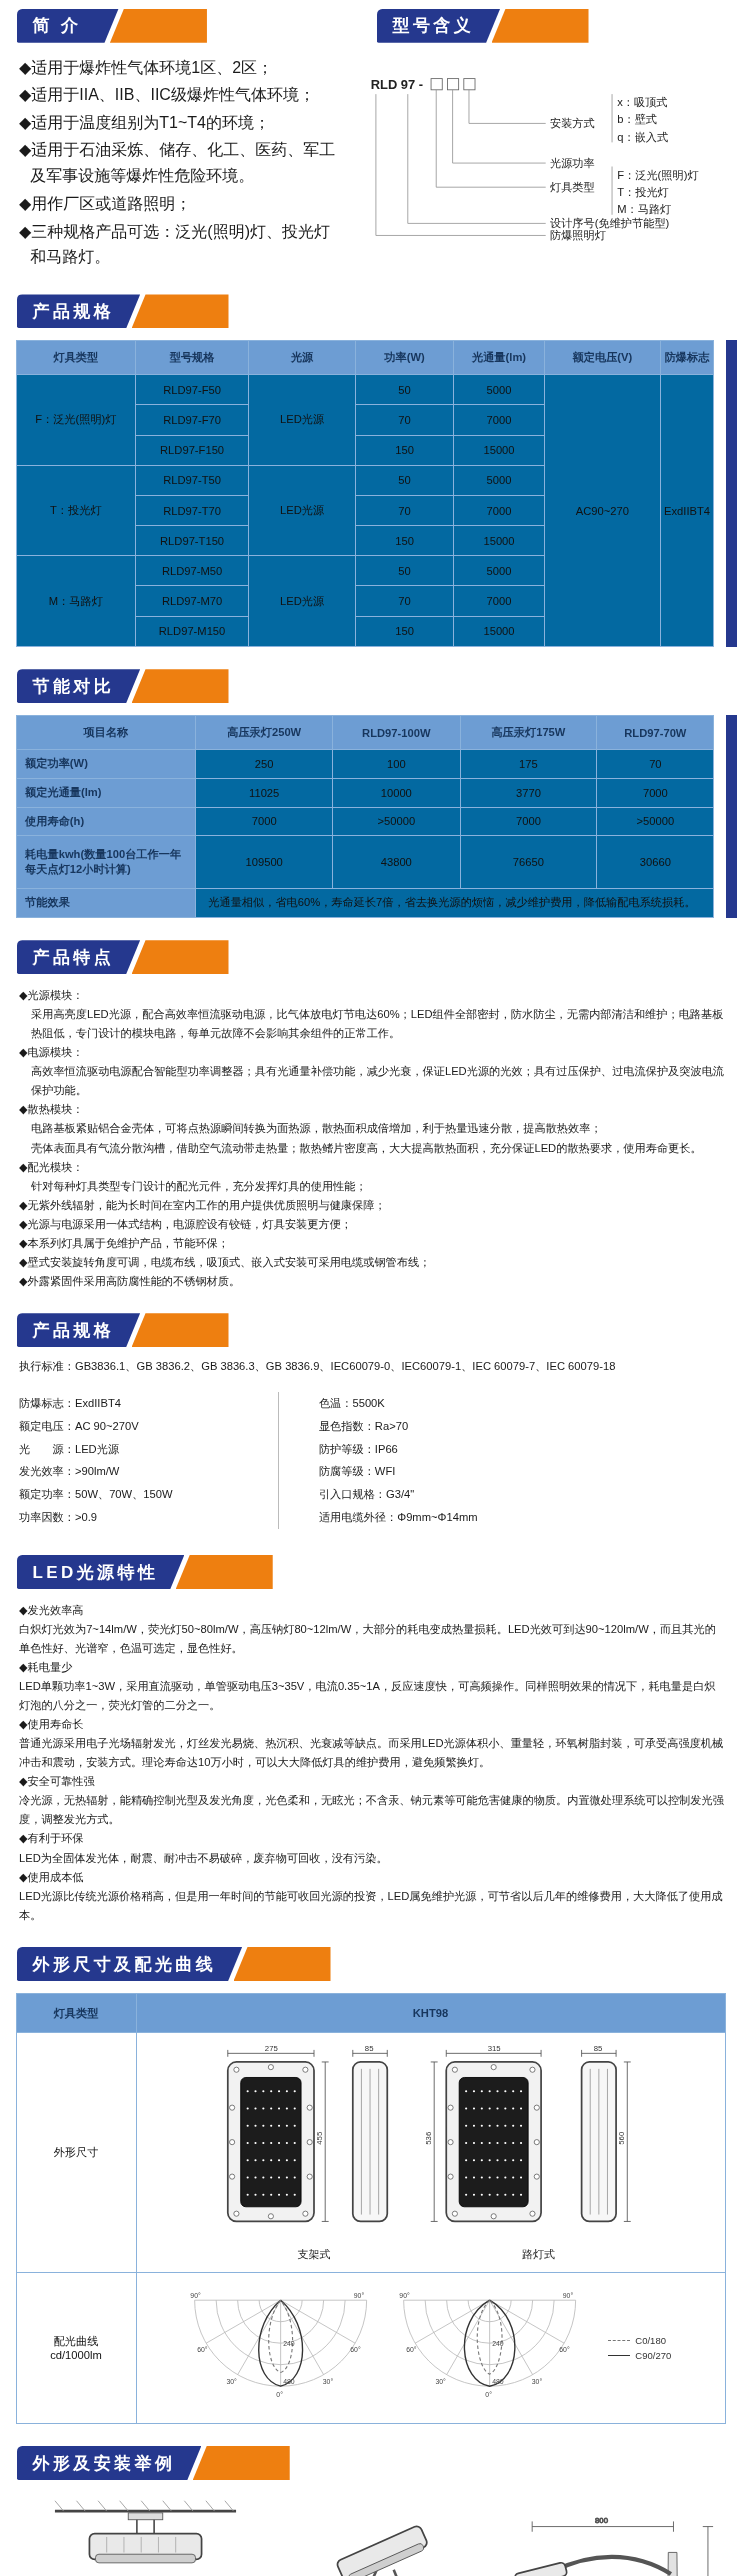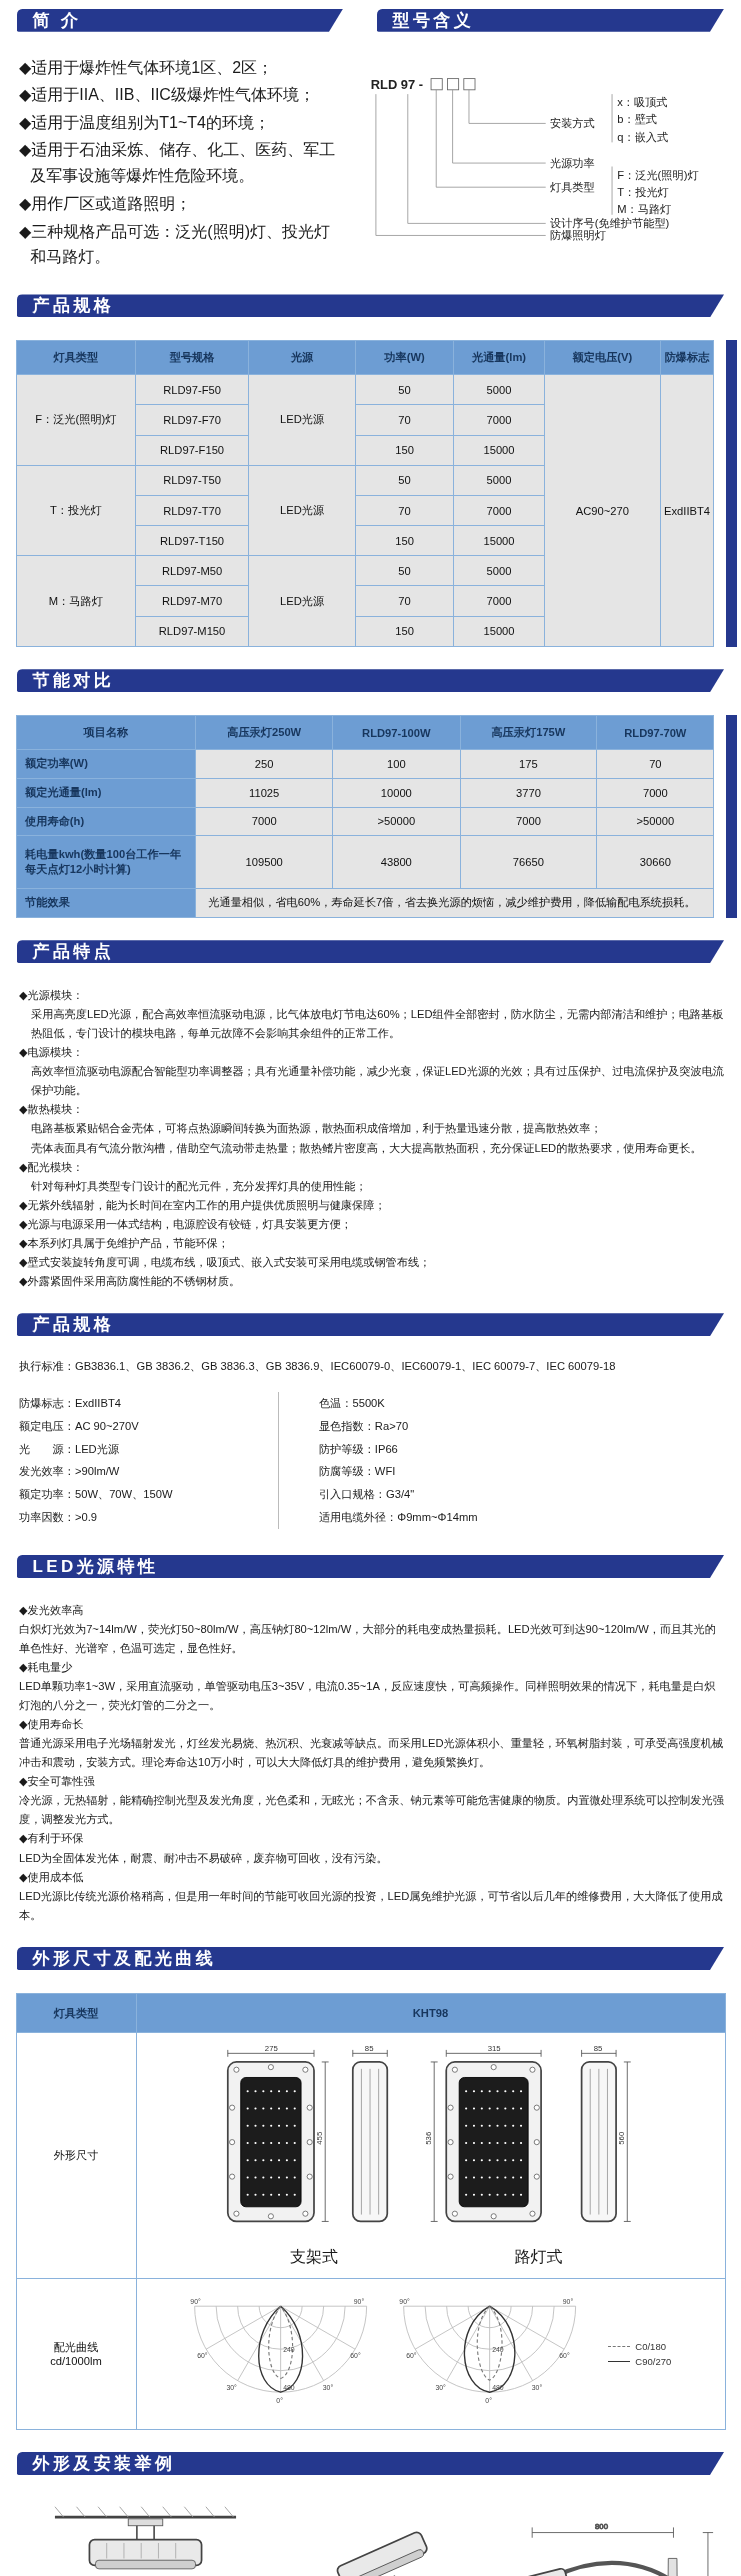--- a/index.html
+++ b/index.html
@@ -1,20 +1,20 @@
 <!DOCTYPE html>
 <html style="font-size:14px"><head>
 <meta charset="utf-8">
 <style>
   html,body{margin:0;padding:0;background:#fff;}
   body{width:741px;min-height:2576px;font-family:"Liberation Sans","DejaVu Sans",sans-serif;color:#1a1a1a;}
   .page{width:741px;padding:7px 0 17px 0;box-sizing:border-box;}
 
   
-  .sec{display:flex;align-items:stretch;height:34px;margin:22.4px 17px 12px 17px;flex-direction:column;}
+  .sec{display:flex;align-items:stretch;height:34px;margin:22.4px 17px 12px 17px;}
   .sec-navy{background:#25388e;color:#fff;font-size:17px;font-weight:bold;letter-spacing:3.4px;
     display:flex;align-items:center;padding:0 26px 0 15.5px;min-width:60px;
     border-top-left-radius:5.2px;border-bottom-left-radius:1.7px;
     clip-path:polygon(0 0,100% 0,calc(100% - 14px) 100%,0 100%);}
   .sec-orange{background:#ee7f10;width:97px;clip-path:polygon(14px 0,100% 0,100% 100%,0 100%);margin-left:-8.6px;}
   .sec.first{margin-top:1.7px;}
 
   
   .tophalf{display:flex;}
   .leftcol{width:360px;}
@@ -22,21 +22,21 @@
   .bullets{margin:2px 17px 0 19px;font-size:16px;line-height:1.62;}
   .bullets div{padding-left:11.2px;text-indent:-11.2px;margin:1.7px 0;}
   .modelsvg{margin:1.7px 5.2px 0 8.6px;}
   .modelsvg text{fill:#222;}
 
   
   .tblwrap{display:flex;margin:0 4.3px 0 15.5px;}
   table.blu{border-collapse:collapse;flex:1;font-size:11.2px;}
   table.blu th,table.blu td{border:0.9px solid #8ab2dc;text-align:center;padding:3.4px 3.4px;}
   table.blu th{background:#6d9dd3;color:#17365d;font-weight:bold;height:26px;}
-  table.blu td{background:#e5e5e5;color:#111;}
+  table.blu td{background:#0369a1;color:#111;}
   table.blu td.lab{background:#6d9dd3;color:#17365d;text-align:left;padding-left:8.6px;font-weight:bold;}
   .accent{width:10.3px;background:#25388e;margin-left:12px;}
 
   .spec td{height:22.4px;}
   .energy td{height:21px;}
   .energy td.big{height:45px;}
   .energy td.eff{text-align:left;padding-left:12px;}
 
   
   .feat{margin:1.7px 17px 0 19px;font-size:11.2px;line-height:1.7;}
@@ -51,21 +51,21 @@
 
   
   .dimtable{margin:0 15.5px;border:0.9px solid #8ab2dc;font-size:11.2px;}
   .dimhead{display:flex;background:#6d9dd3;color:#17365d;font-weight:bold;height:38px;align-items:center;}
   .dimhead .c1{width:119px;text-align:center;border-right:0.9px solid #8ab2dc;align-self:stretch;display:flex;align-items:center;justify-content:center;}
   .dimhead .c2{flex:1;text-align:center;}
   .dimrow{display:flex;border-top:0.9px solid #8ab2dc;}
   .dimrow .c1{width:119px;border-right:0.9px solid #8ab2dc;display:flex;flex-direction:column;align-items:center;justify-content:center;color:#111;}
   .dimrow .c2{flex:1;display:flex;align-items:center;justify-content:center;padding:10.3px 0;}
   .lampgroup{display:flex;flex-direction:column;align-items:center;}
-  .lampgroup .cap{margin-top:3.4px;font-size:16px;}
+  .lampgroup .cap{margin-top:3.4px;font-size:11px;}
   .dim{stroke:#555;stroke-width:1;}
   .dimt{font-size:9px;fill:#333;}
   .polwrap{display:flex;align-items:center;gap:26px;}
   .polar-legend{font-size:9.5px;color:#333;}
   .polar-legend>div{display:flex;align-items:center;margin:4.3px 0;}
   .ls{display:inline-block;width:22.4px;height:0;border-top:1.7px solid #333;margin-right:5.2px;}
   .ls.dashed{border-top-style:dashed;border-top-color:#777;}
 
   
   .install{display:flex;margin:5.2px 15.5px 0 15.5px;}

